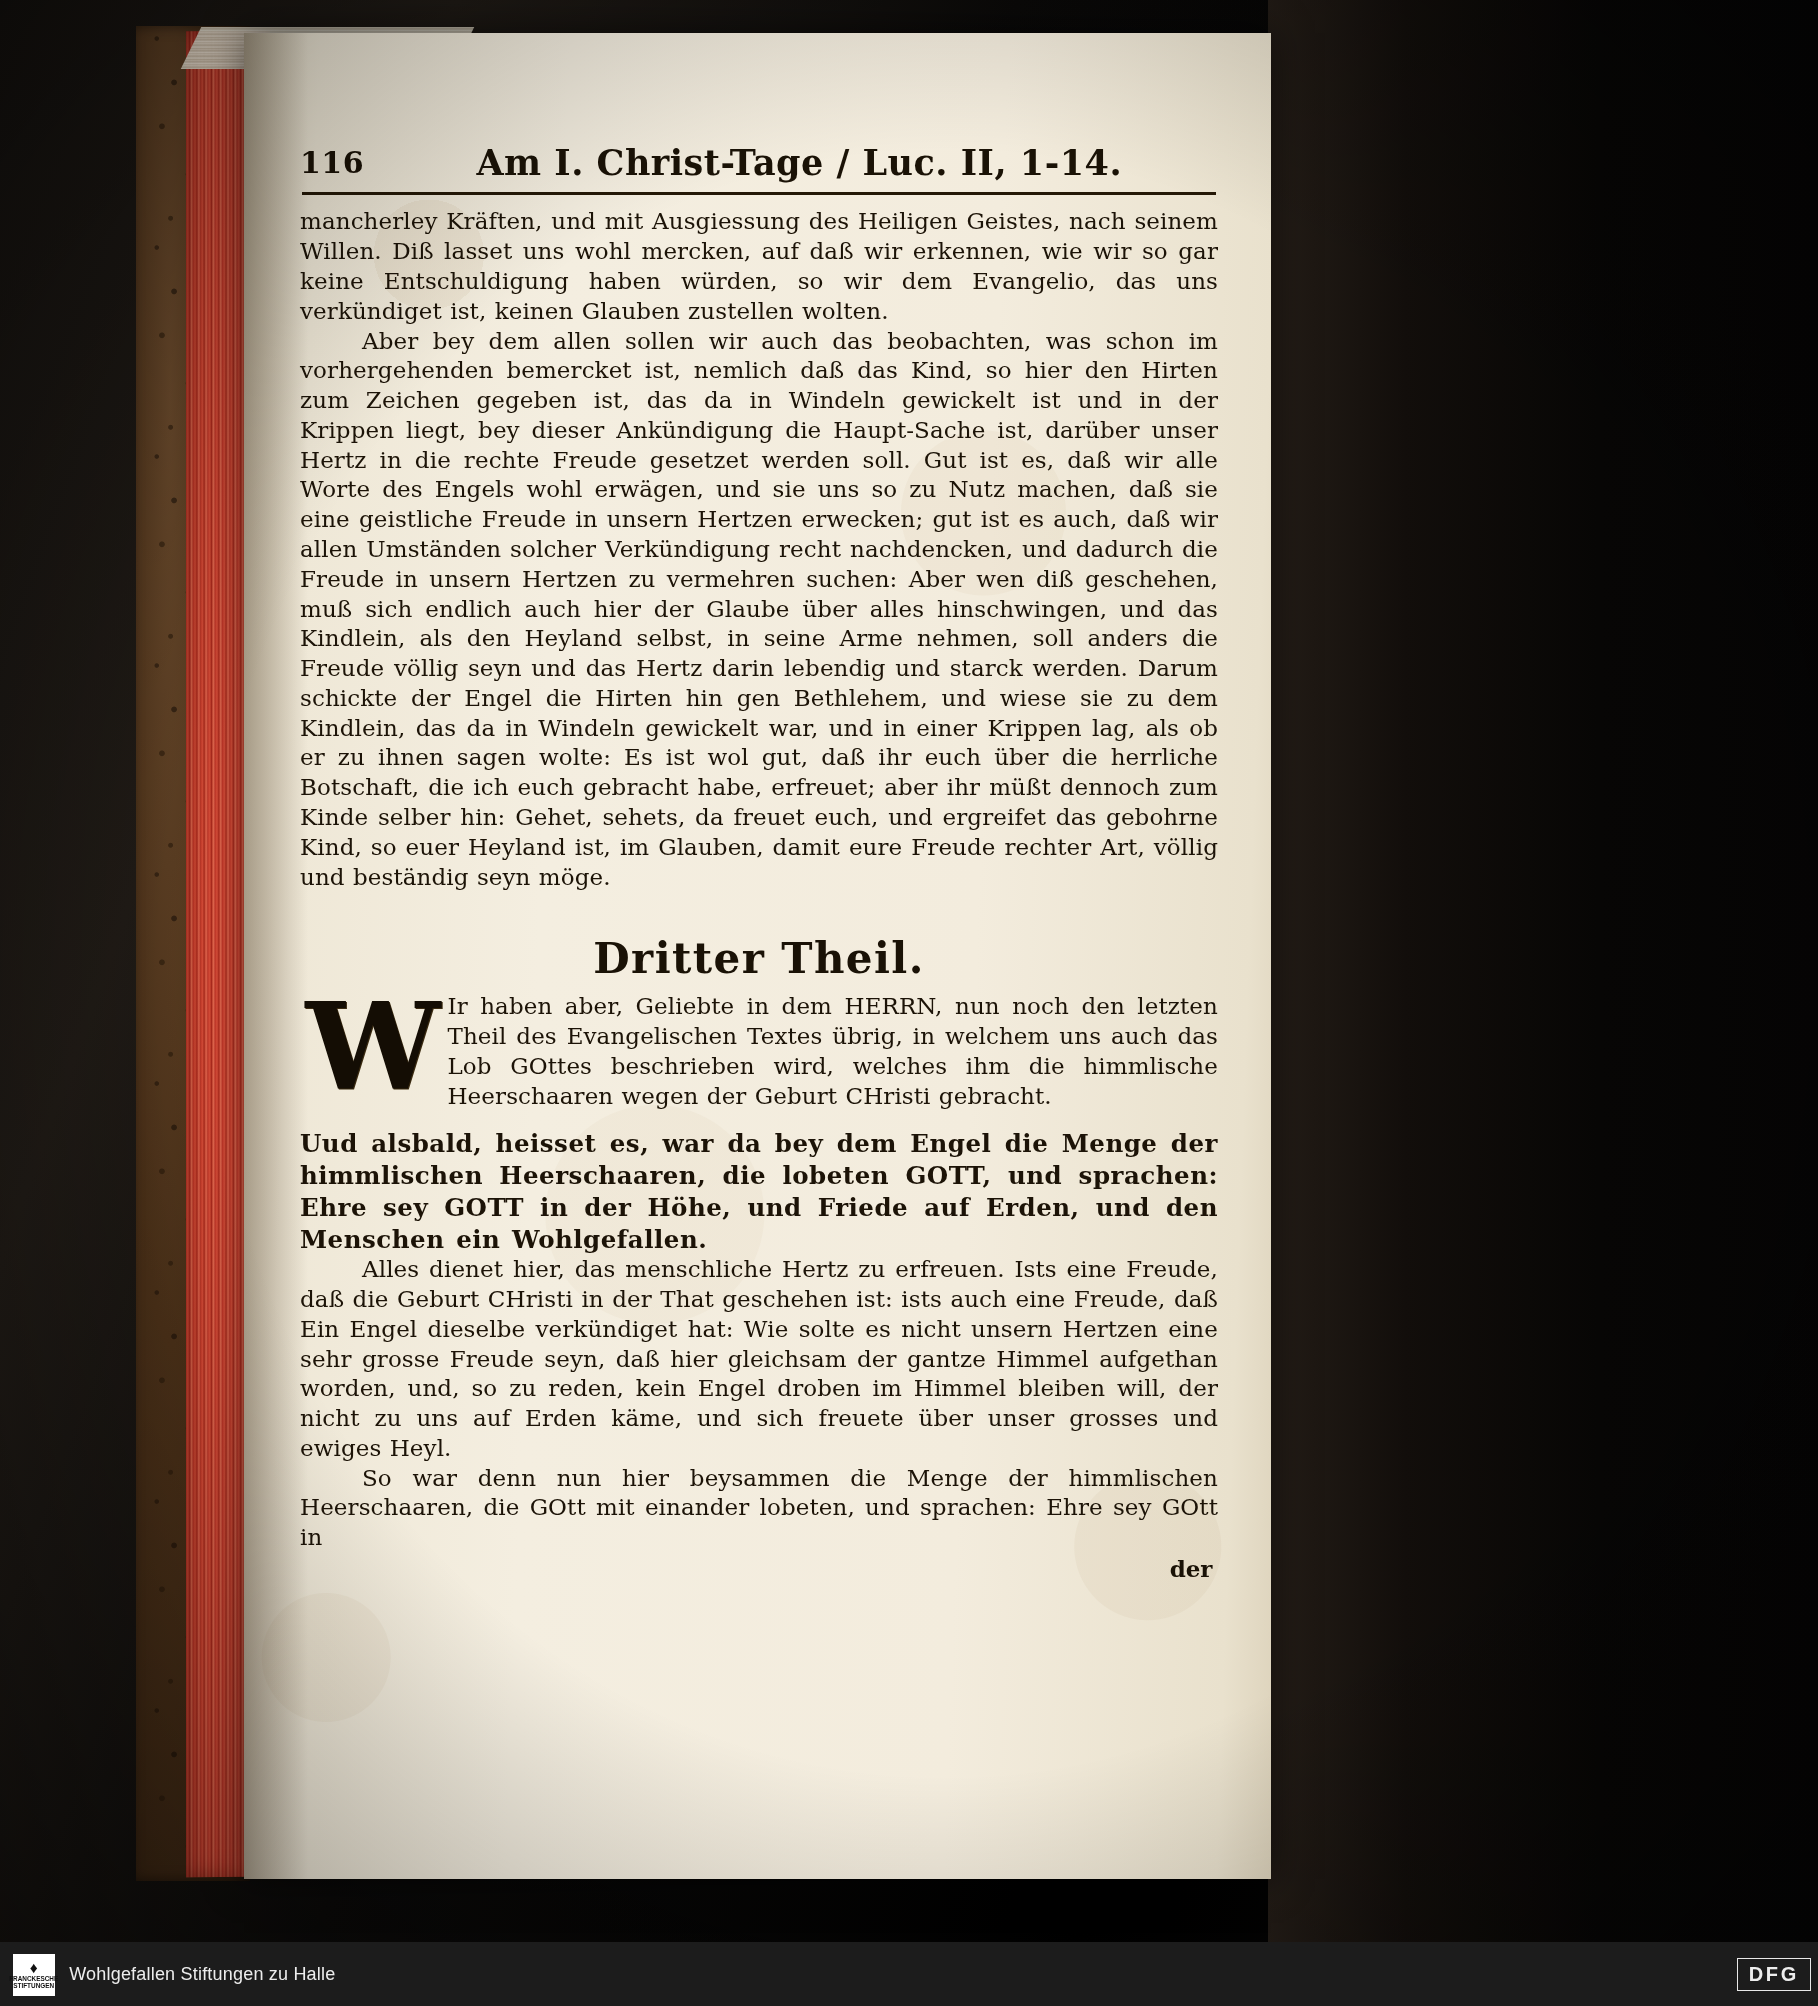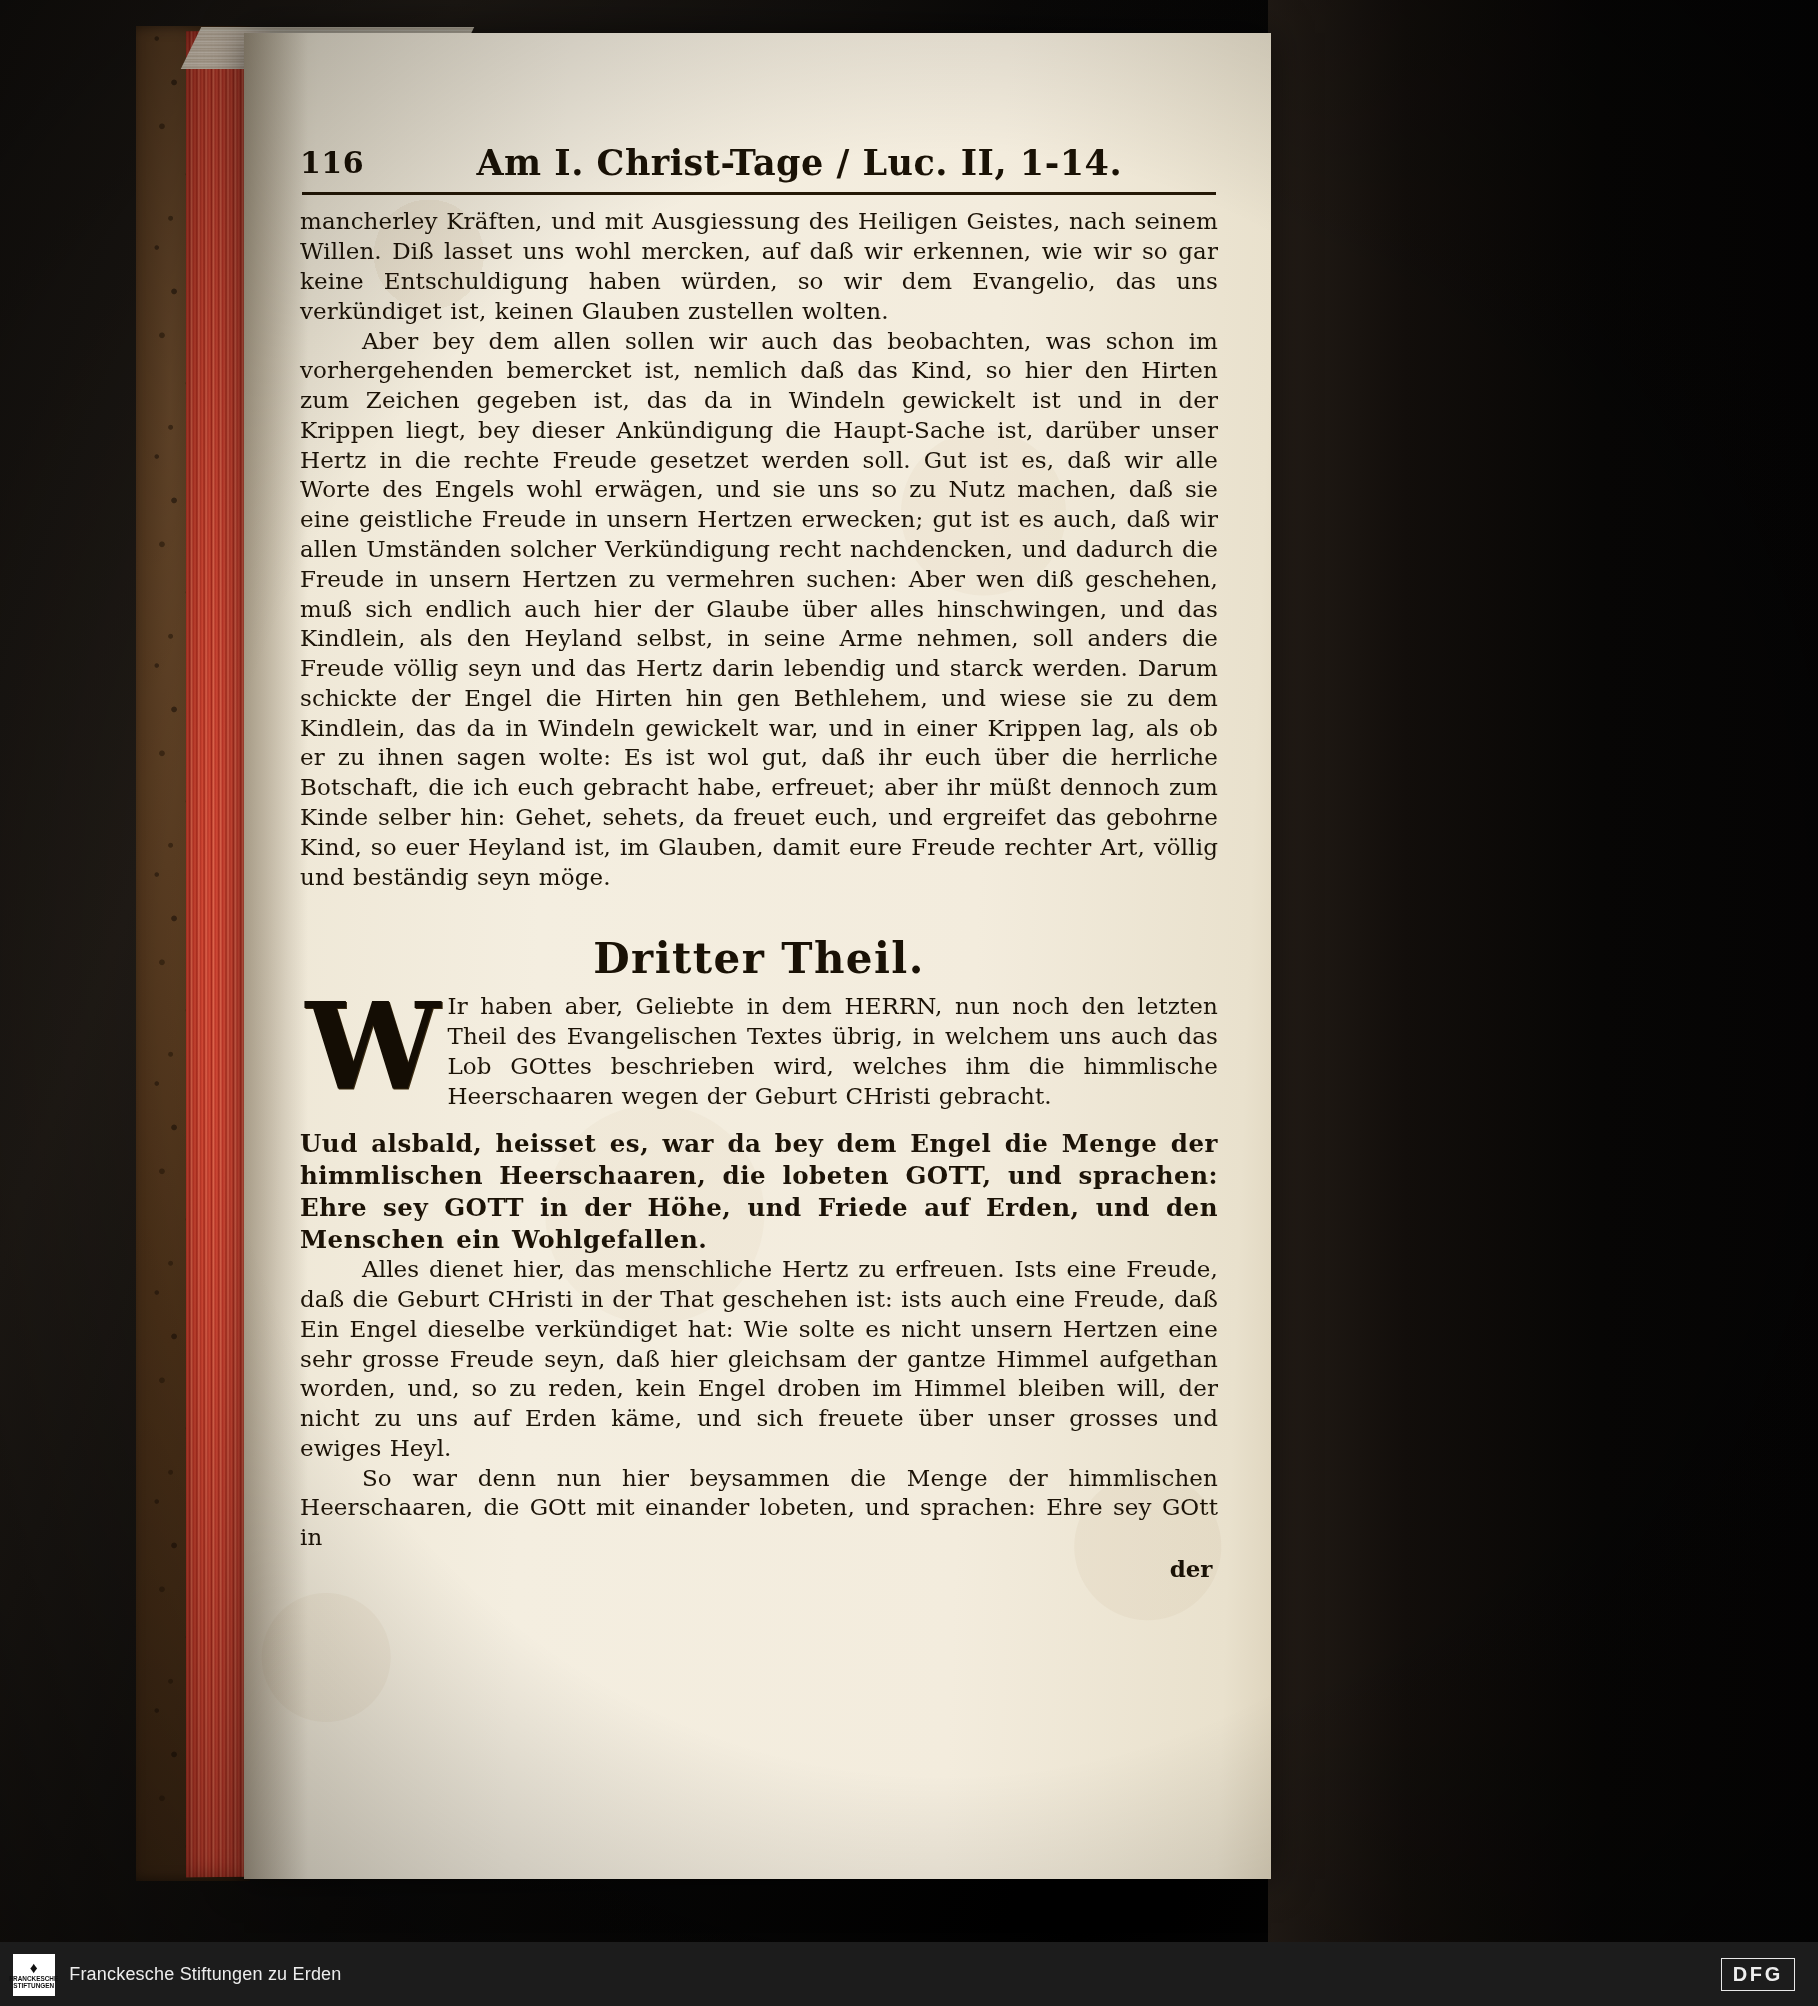--- a/index.html
+++ b/index.html
@@ -253,21 +253,21 @@
     text-align: center;
     font-weight: 700;
   }
   .footer-logo .mark {
     font-size: 15.5px;
     line-height: 1;
   }
   .footer-text { margin-left: 14.5px; letter-spacing: 0.2px; }
   .dfg {
     margin-left: auto;
-    margin-right: 23px;
+    margin-right: 7px;
     border: 1.8px solid #e8e8e8;
     padding: 3.6px 11px 4.5px 11px;
     font-weight: 700;
     font-size: 20px;
     letter-spacing: 2.7px;
     font-family: "Liberation Sans", sans-serif;
   }
 
   
   .vignette {
@@ -324,18 +324,18 @@
   </div>
 
   <div class="vignette"></div>
 
   <div class="footer">
     <div class="footer-logo">
       <span class="mark">♦</span>
       <span>FRANCKESCHE</span>
       <span>STIFTUNGEN</span>
     </div>
-    <div class="footer-text">Franckesche Stiftungen zu Erden</div>
+    <div class="footer-text">Wohlgefallen Stiftungen zu Halle</div>
     <div class="dfg">DFG</div>
   </div>
 
 </div>
 
 
 </body></html>

